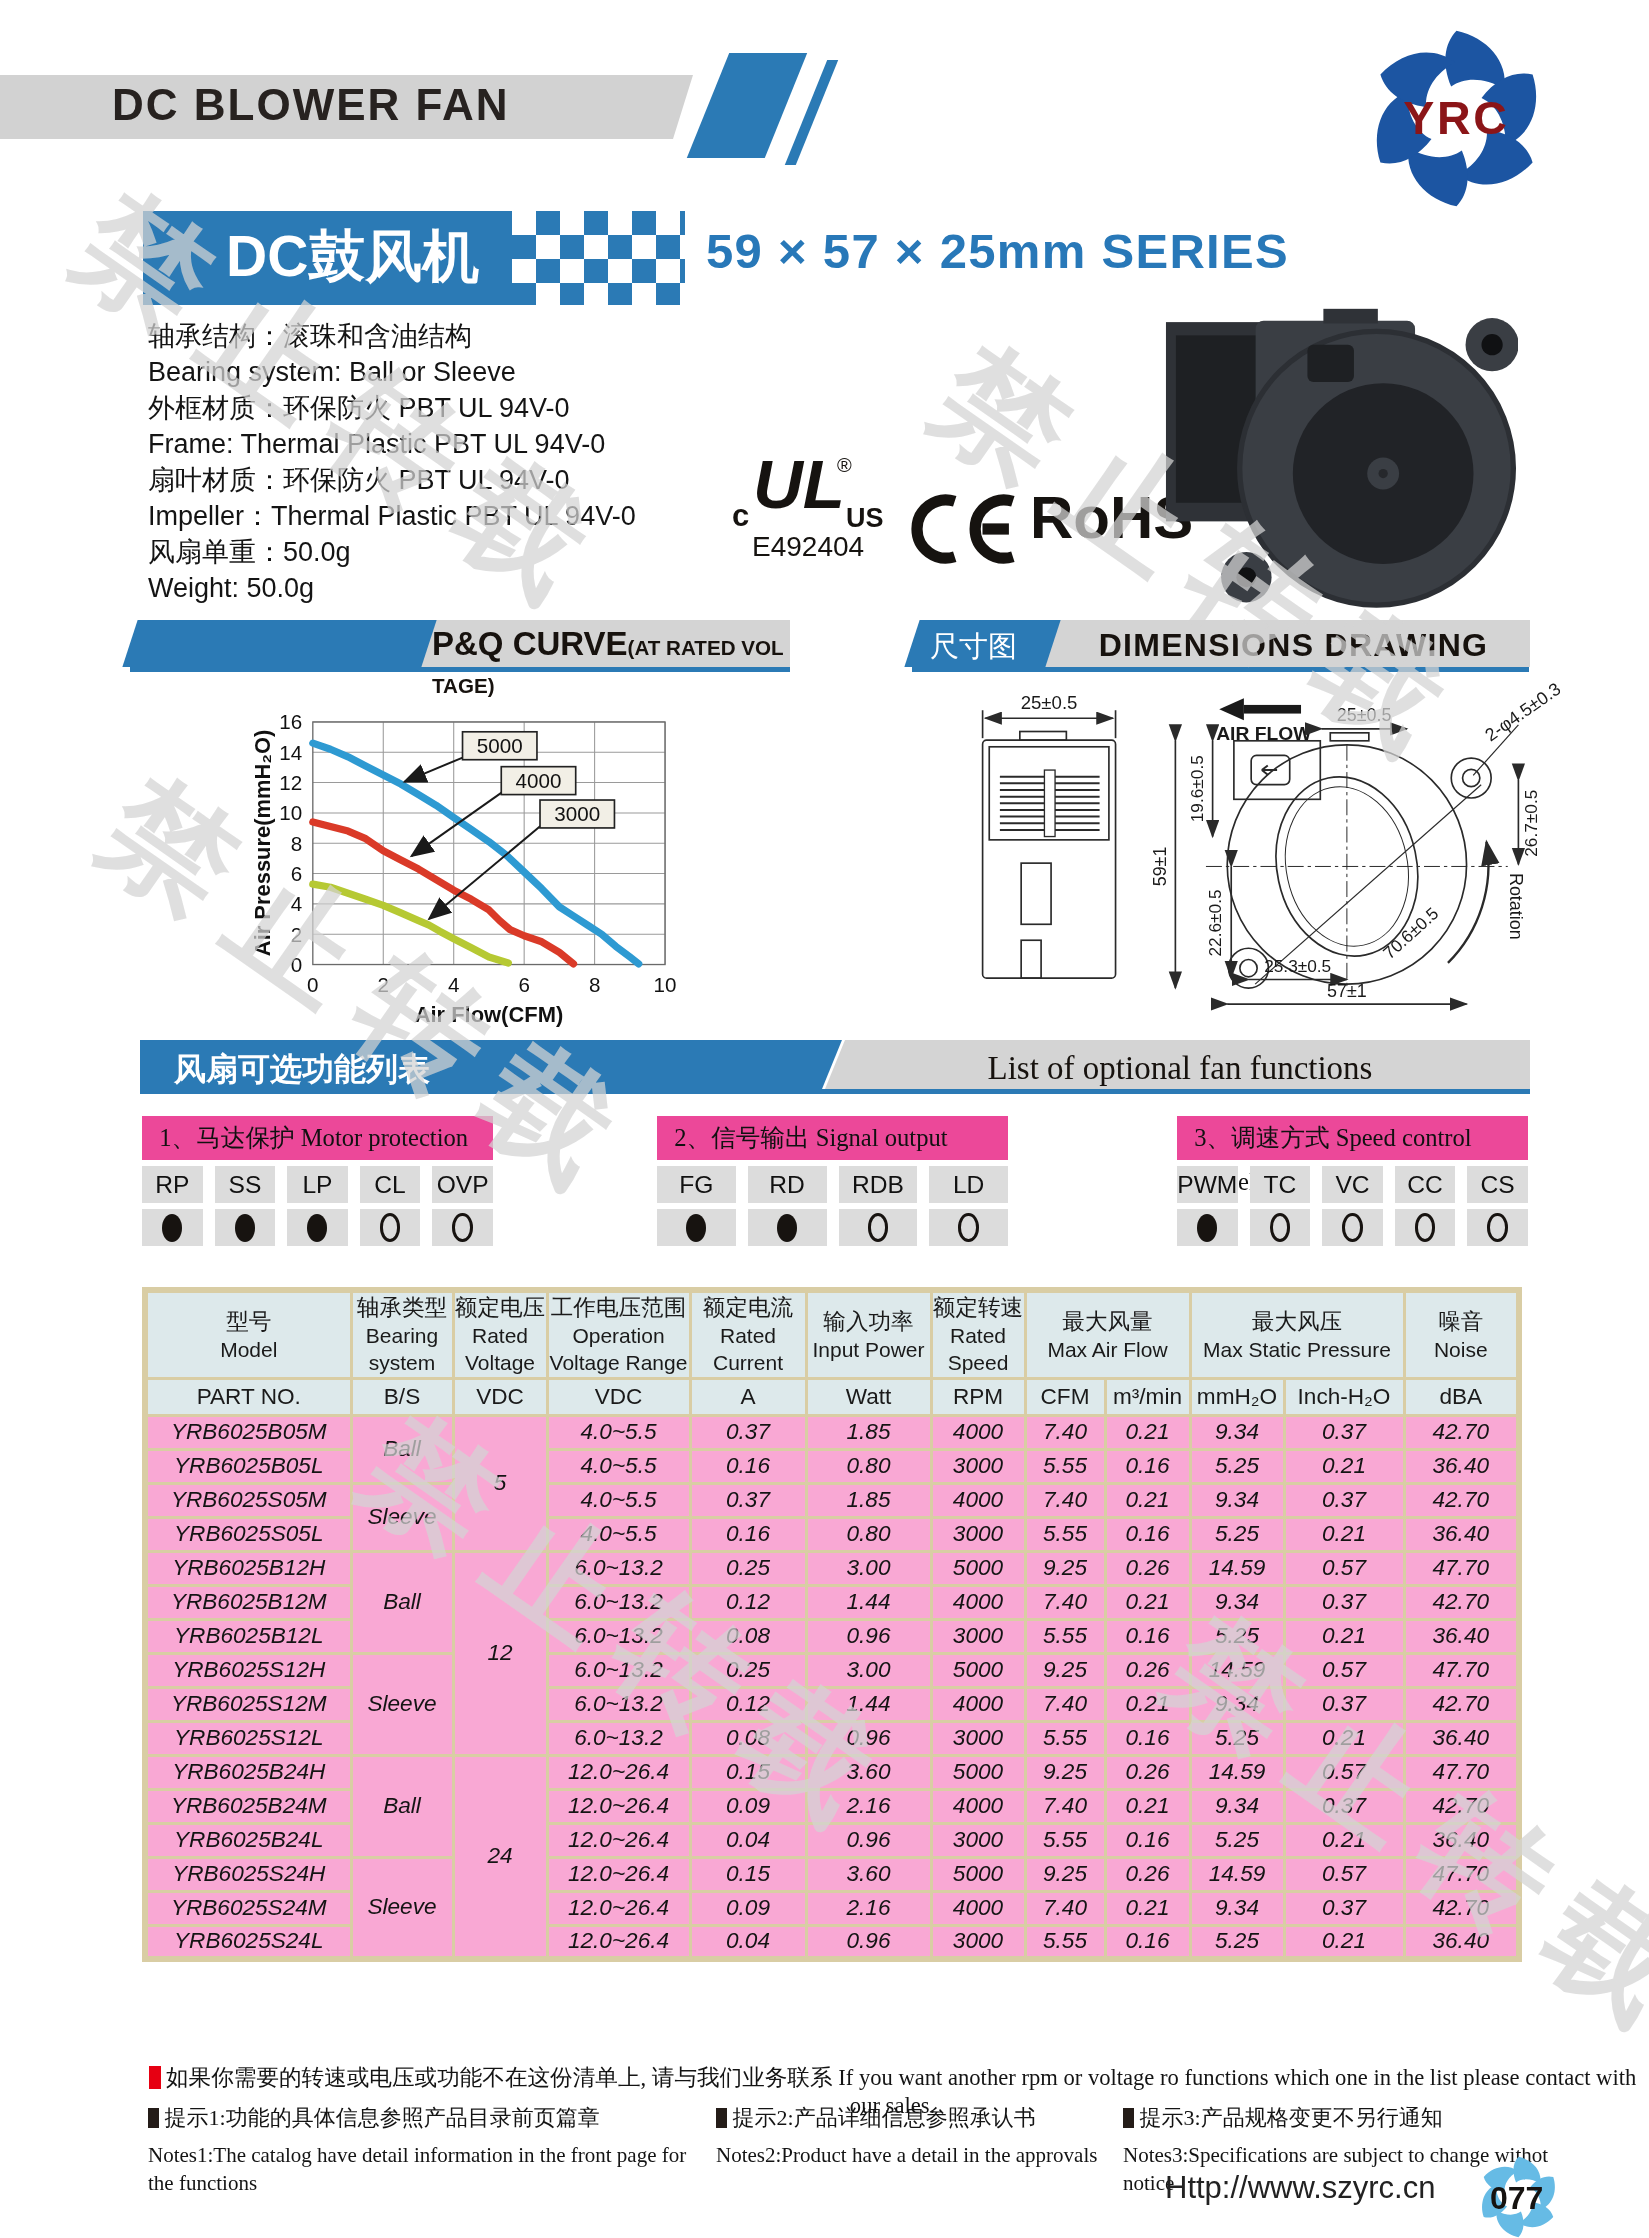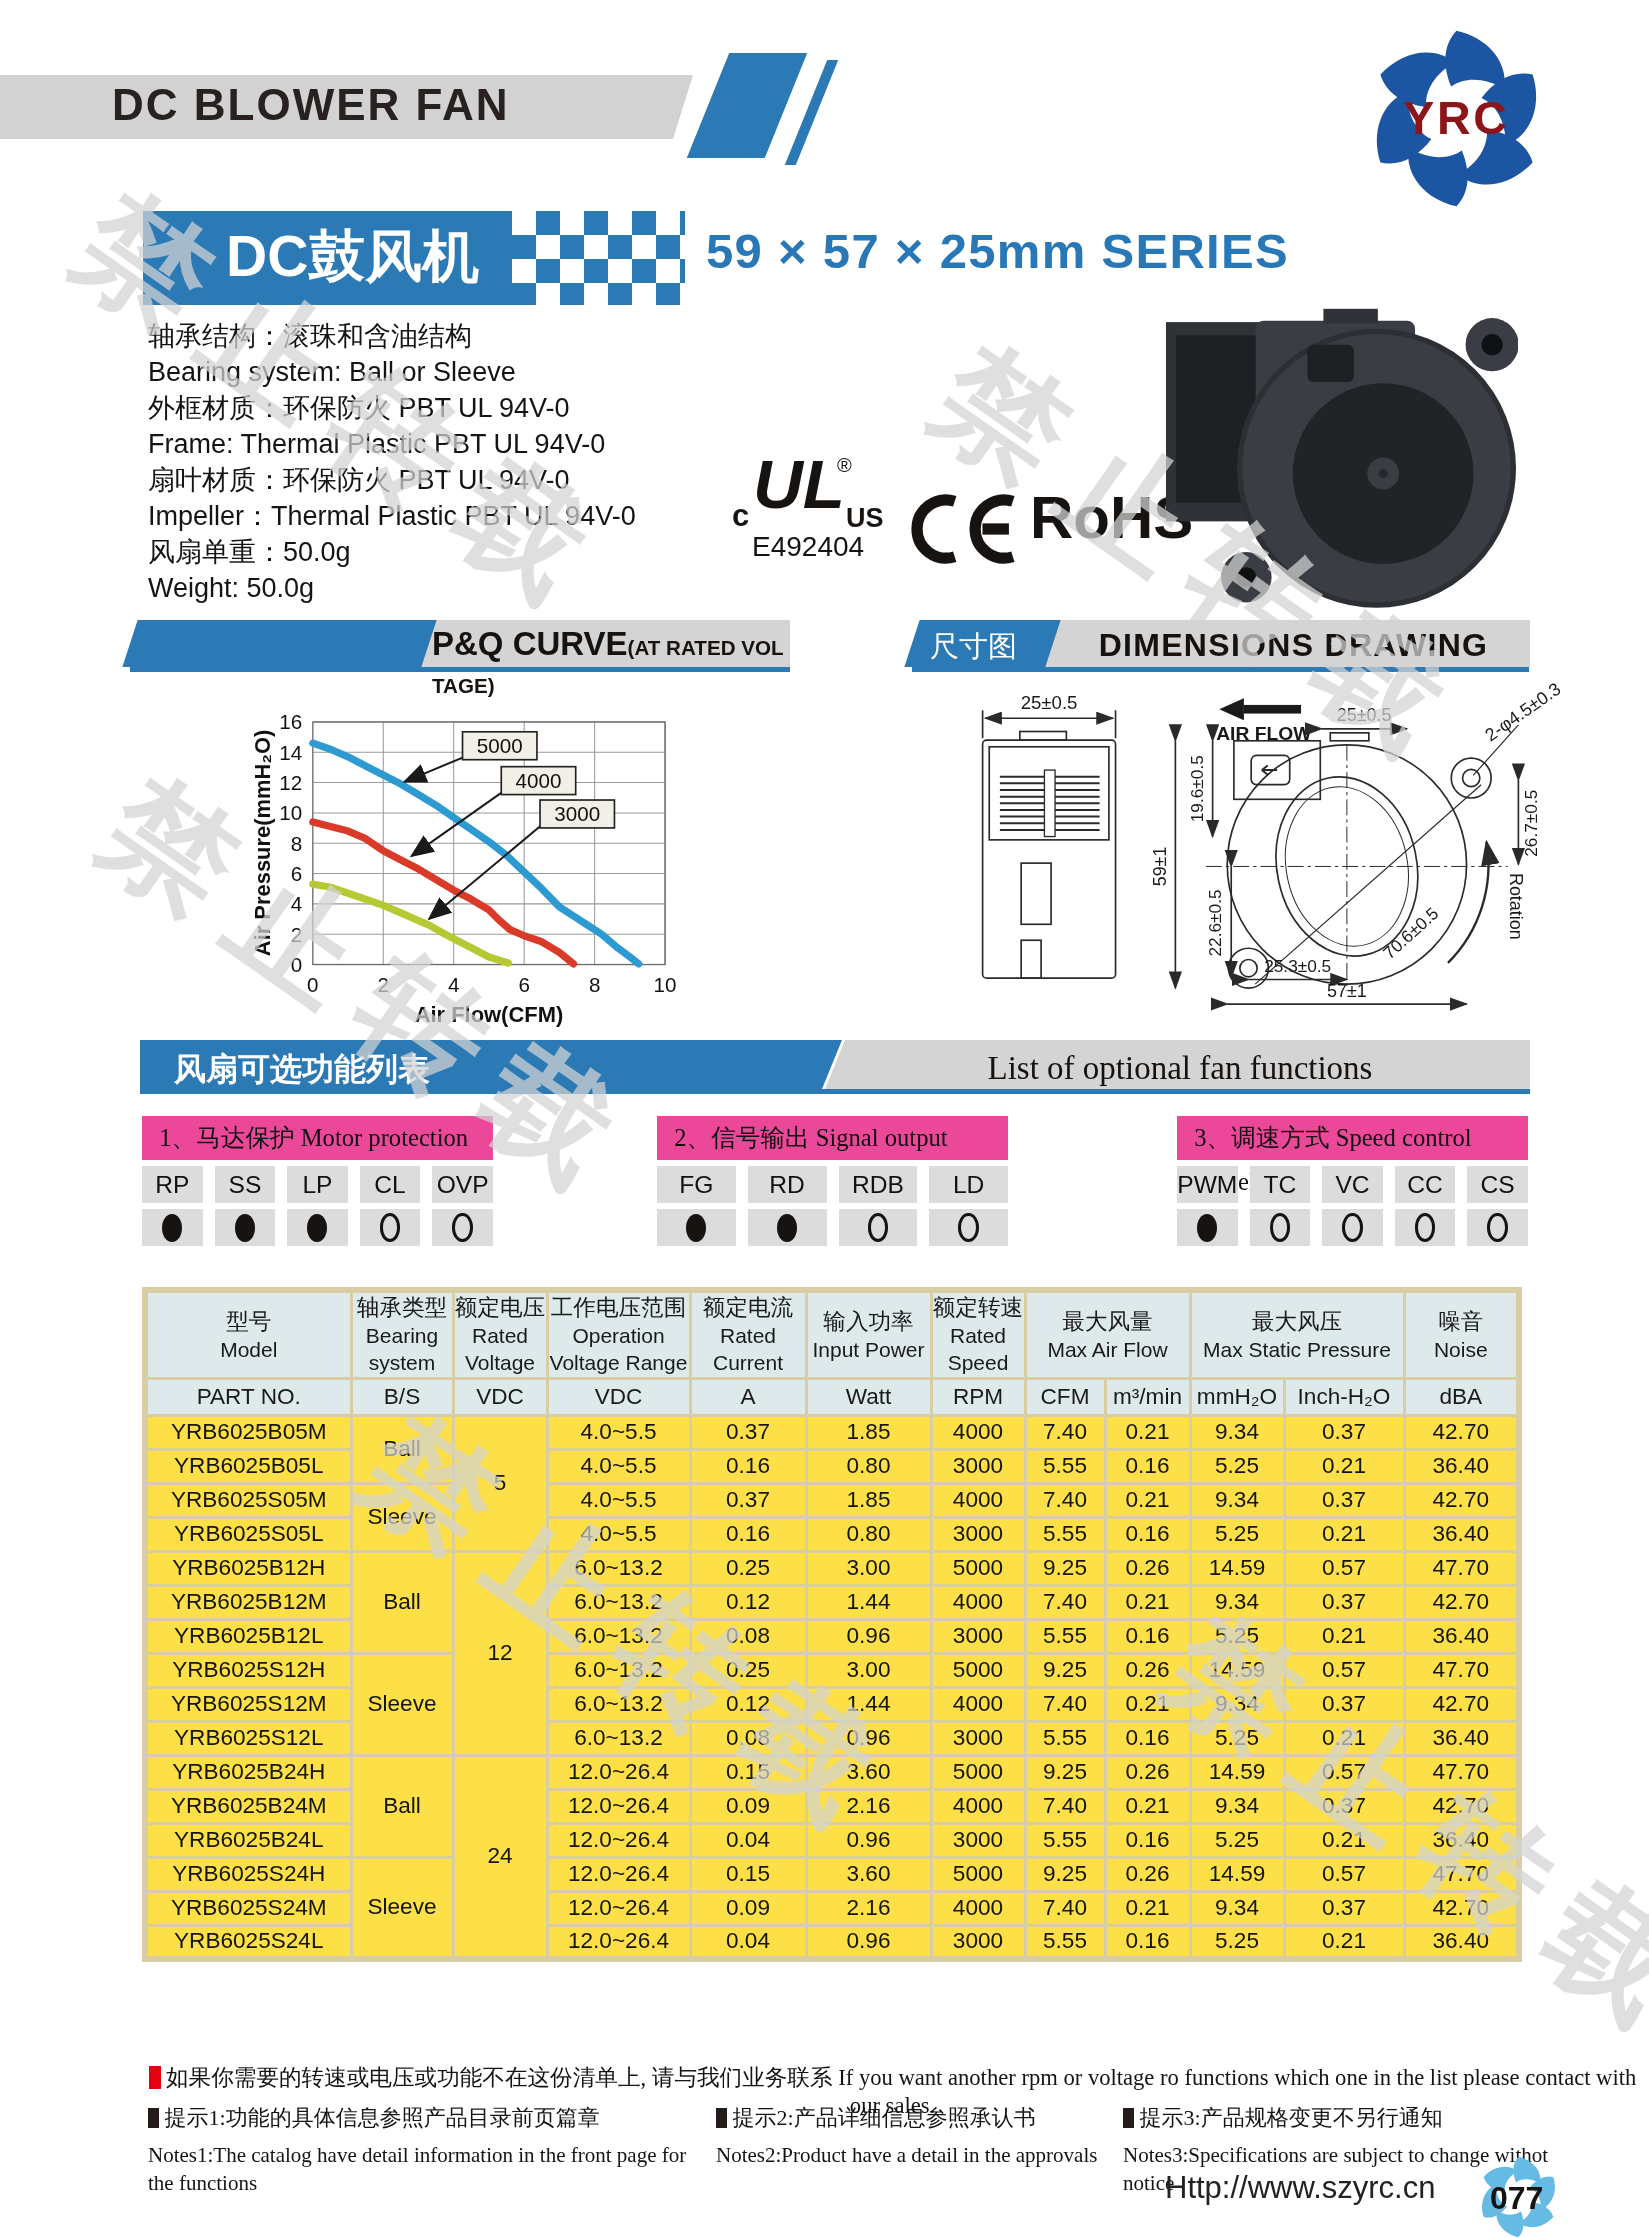--- a/index.html
+++ b/index.html
@@ -60,21 +60,21 @@
   #spec-table{position:absolute;left:142px;top:1287px;z-index:3;border-collapse:collapse;
               table-layout:fixed;width:1375px;border:6px solid #d9cda4;}
   #spec-table th,#spec-table td{border:3.3px solid #d9cda4;text-align:center;vertical-align:middle;
               padding:0;overflow:hidden;}
   #spec-table thead th{background:#dde9eb;font-weight:normal;}
   .th-zh{font-size:22.6px;line-height:29px;display:block;}
   .th-en{font-size:21px;line-height:27px;display:block;}
   tr.hdr-row{height:88px;}
   tr.unit-row{height:37px;}
   tr.unit-row th{background:#dde9eb;font-size:22.6px;font-weight:normal;}
-  tbody tr{height:34px;background:#fde047;}
+  tbody tr{height:34px;background:#f9a8d4;font-style:italic;}
   tbody td{font-size:22.6px;color:#141414;}
   tbody tr.sep td{border-top-width:6.7px;}
   
   .note-main{left:136px;top:2062px;font-size:22.6px;z-index:3;
              font-family:"Liberation Serif","DejaVu Serif",serif;color:#141414;text-align:center;}
   .sq-red{display:inline-block;width:12px;height:22.6px;background:#e60012;vertical-align:-4px;margin-right:5.3px;}
   .sq-blk{display:inline-block;width:11.3px;height:20px;background:#241c18;vertical-align:-3.3px;margin-right:5.3px;}
   .note-col{position:absolute;z-index:3;font-family:"Liberation Serif","DejaVu Serif",serif;color:#141414;}
   .note-cn{font-size:22px;line-height:29px;}
   .note-en{font-size:21px;line-height:28px;margin-top:9.3px;}

